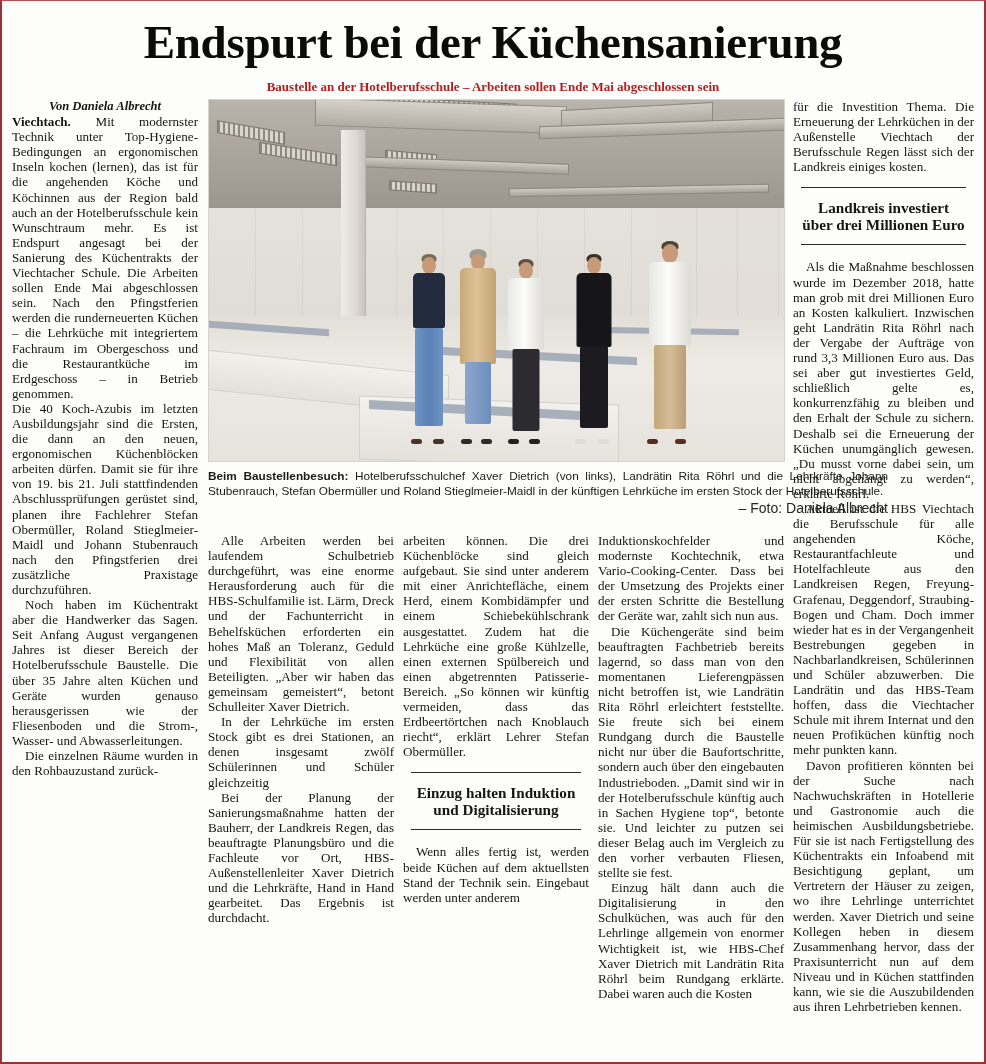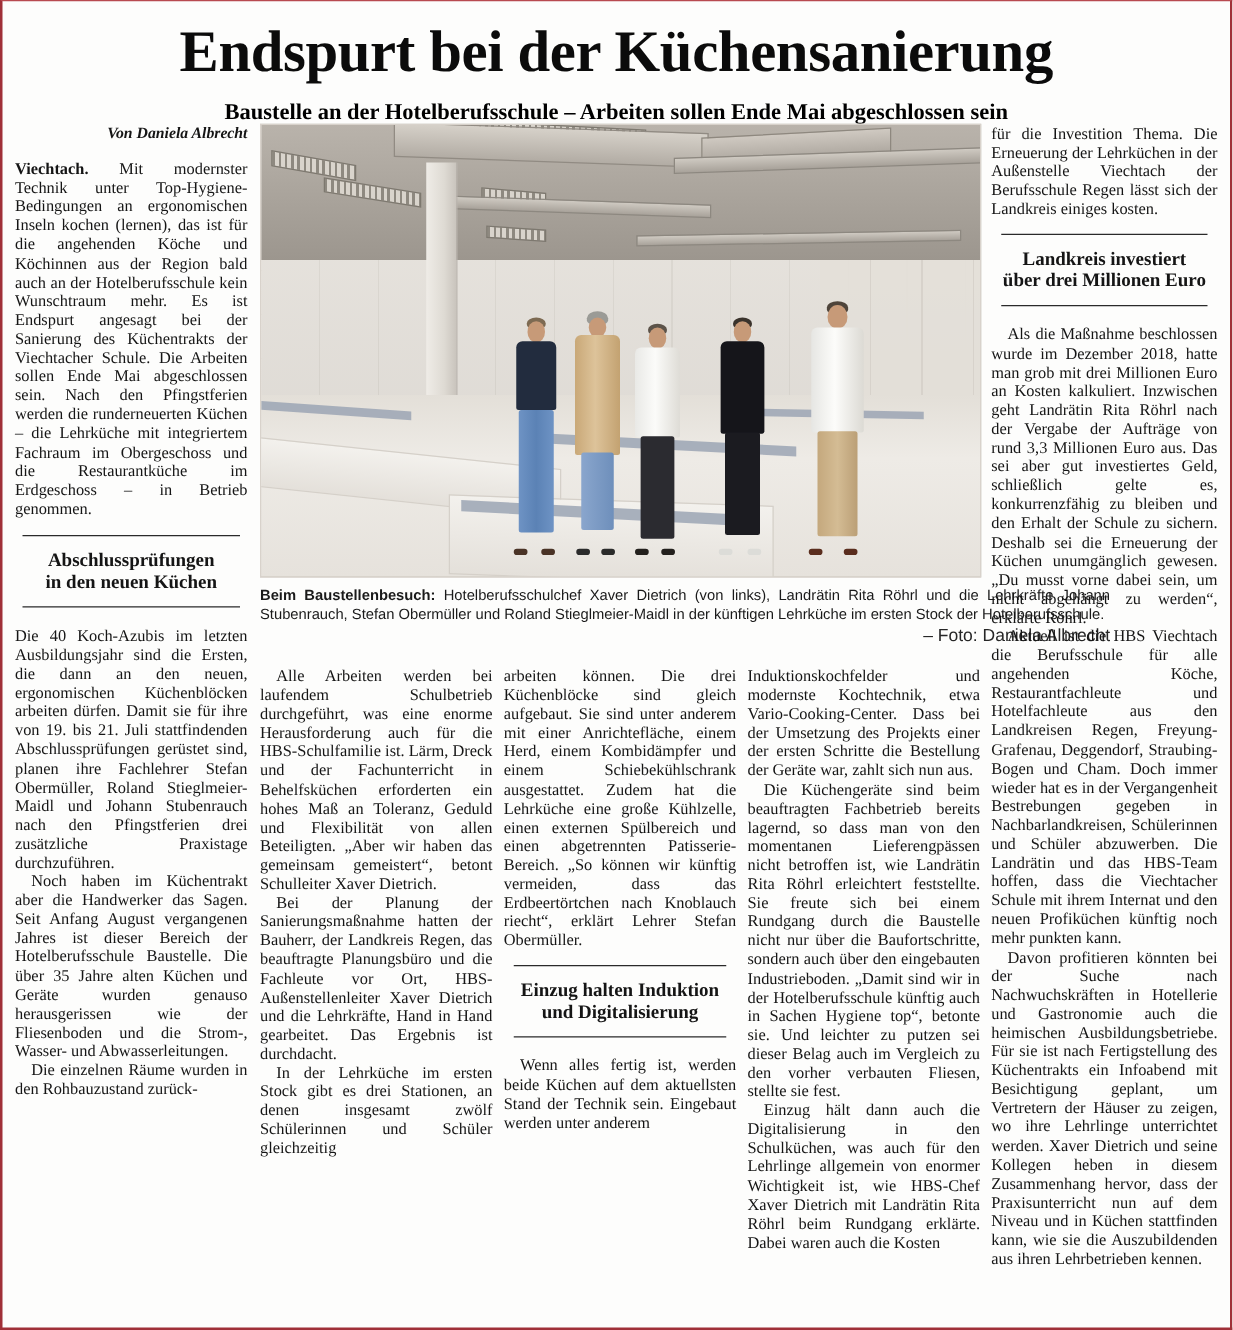--- a/index.html
+++ b/index.html
@@ -36,25 +36,25 @@
     font-size: 47px;
     font-weight: 700;
     line-height: 1.04;
     letter-spacing: -0.3px;
     margin: 11px 0 0 0;
     color: #0b0b0b;
   }
   .subhead {
     text-align: center;
     font-family: "Liberation Serif", "DejaVu Serif", serif;
-    font-size: 18px;
+    font-size: 13px;
     font-weight: 700;
     line-height: 1.1;
     margin: 13px 0 0 0;
-    color: #000000;
+    color: #b91c1c;
   }
 
   
   .body-area {
     position: absolute;
     left: 0;
     top: 92px;
     width: 962px;
     height: 954px;
   }
@@ -78,22 +78,21 @@
   #col1 { left: 0px;   width: 186px; }
   #col2 { left: 196px; width: 186px; top: 434px; }
   #col3 { left: 391px; width: 186px; top: 434px; }
   #col4 { left: 586px; width: 186px; top: 434px; }
   #col5 { left: 781px; width: 181px; }
 
   .byline {
     font-style: italic;
     font-weight: 700;
     font-size: 12.6px;
-    margin-bottom: 13px;
-    text-align: right;
+    text-align: center;
   }
   .lede-lead {
     font-weight: 700;
   }
 
   
   .crosshead {
     text-align: center;
     font-weight: 700;
     font-size: 15.2px;
@@ -305,33 +304,29 @@
 
         <div class="photo-caption">
           <b>Beim Baustellenbesuch:</b><span> Hotelberufsschulchef Xaver Dietrich (von links), Landrätin Rita Röhrl und die Lehrkräfte Johann Stubenrauch, Stefan Obermüller und Roland Stieglmeier-Maidl in der künftigen Lehrküche im ersten Stock der Hotelberufsschule.</span>
           <span class="credit">– Foto: Daniela Albrecht</span>
         </div>
       </div>
 
       <div class="col" id="col1">
         <div class="byline">Von Daniela Albrecht</div>
         <p class="noindent"><span class="lede-lead">Viechtach.</span><span> Mit modernster Technik unter Top-Hygiene-Bedingungen an ergonomischen Inseln kochen (lernen), das ist für die angehenden Köche und Köchinnen aus der Region bald auch an der Hotelberufsschule kein Wunschtraum mehr. Es ist Endspurt angesagt bei der Sanierung des Küchentrakts der Viechtacher Schule. Die Arbeiten sollen Ende Mai abgeschlossen sein. Nach den Pfingstferien werden die runderneuerten Küchen – die Lehrküche mit integriertem Fachraum im Obergeschoss und die Restaurantküche im Erdgeschoss – in Betrieb genommen.</span></p>
-        <div class="ch-wrap">
-          <div class="crosshead" style="white-space:pre-line;">Abschlussprüfungen
-in den neuen Küchen</div>
-        </div>
         <p class="noindent">Die 40 Koch-Azubis im letzten Ausbildungsjahr sind die Ersten, die dann an den neuen, ergonomischen Küchenblöcken arbeiten dürfen. Damit sie für ihre von 19. bis 21. Juli stattfindenden Abschlussprüfungen gerüstet sind, planen ihre Fachlehrer Stefan Obermüller, Roland Stieglmeier-Maidl und Johann Stubenrauch nach den Pfingstferien drei zusätzliche Praxistage durchzuführen.</p>
         <p>Noch haben im Küchentrakt aber die Handwerker das Sagen. Seit Anfang August vergangenen Jahres ist dieser Bereich der Hotelberufsschule Baustelle. Die über 35 Jahre alten Küchen und Geräte wurden genauso herausgerissen wie der Fliesenboden und die Strom-, Wasser- und Abwasserleitungen.</p>
         <p>Die einzelnen Räume wurden in den Rohbauzustand zurück-</p>
       </div>
 
       <div class="col" id="col2">
         <p>Alle Arbeiten werden bei laufendem Schulbetrieb durchgeführt, was eine enorme Herausforderung auch für die HBS-Schulfamilie ist. Lärm, Dreck und der Fachunterricht in Behelfsküchen erforderten ein hohes Maß an Toleranz, Geduld und Flexibilität von allen Beteiligten. „Aber wir haben das gemeinsam gemeistert“, betont Schulleiter Xaver Dietrich.</p>
+        <p>In der Lehrküche im ersten Stock gibt es drei Stationen, an denen insgesamt zwölf Schülerinnen und Schüler gleichzeitig</p>
         <p>Bei der Planung der Sanierungsmaßnahme hatten der Bauherr, der Landkreis Regen, das beauftragte Planungsbüro und die Fachleute vor Ort, HBS-Außenstellenleiter Xaver Dietrich und die Lehrkräfte, Hand in Hand gearbeitet. Das Ergebnis ist durchdacht.</p>
-        <p>In der Lehrküche im ersten Stock gibt es drei Stationen, an denen insgesamt zwölf Schülerinnen und Schüler gleichzeitig</p>
       </div>
 
       <div class="col" id="col3">
         <p class="noindent">arbeiten können. Die drei Küchenblöcke sind gleich aufgebaut. Sie sind unter anderem mit einer Anrichtefläche, einem Herd, einem Kombidämpfer und einem Schiebekühlschrank ausgestattet. Zudem hat die Lehrküche eine große Kühlzelle, einen externen Spülbereich und einen abgetrennten Patisserie-Bereich. „So können wir künftig vermeiden, dass das Erdbeertörtchen nach Knoblauch riecht“, erklärt Lehrer Stefan Obermüller.</p>
         <div class="ch-wrap tight">
           <div class="crosshead" style="white-space:pre-line;">Einzug halten Induktion
 und Digitalisierung</div>
         </div>
         <p>Wenn alles fertig ist, werden beide Küchen auf dem aktuellsten Stand der Technik sein. Eingebaut werden unter anderem</p>
       </div>

